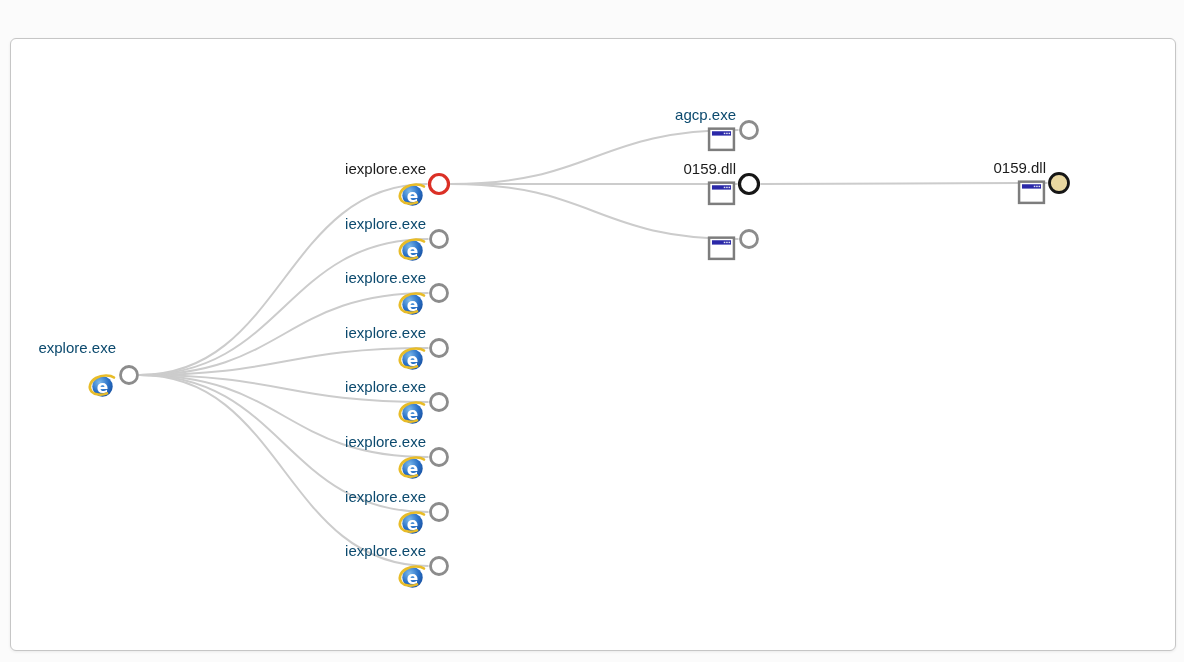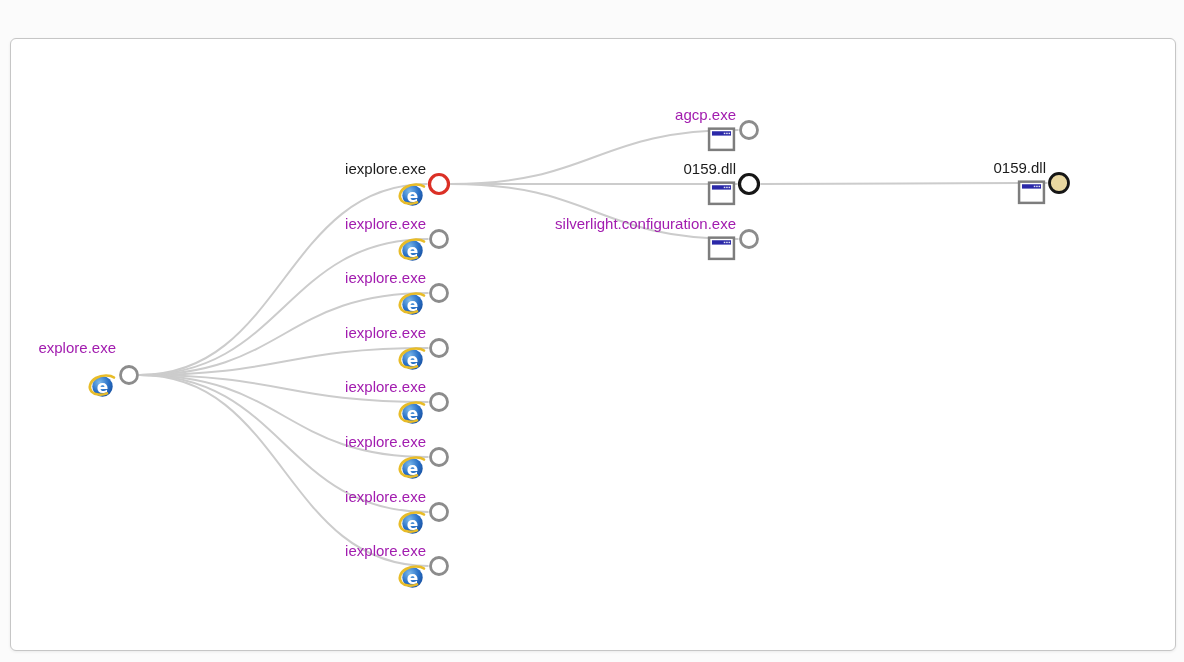--- a/index.html
+++ b/index.html
@@ -21,21 +21,21 @@
   #edges-layer{position:absolute;left:0;top:0;}
   #nodes-layer{position:absolute;left:0;top:0;width:100%;height:100%;pointer-events:none;}
   .node-label{
     position:absolute;
     font-size:15px;
     line-height:18px;
     white-space:nowrap;
     text-align:right;
     pointer-events:auto;
   }
-  .label-gray{color:#a21caf;}
+  .label-gray{color:#0c4a6e;}
   .label-black{color:#1c1c1c;}
   .node-icon{position:absolute;pointer-events:auto;}
   .edge{stroke:#cccccc;stroke-width:2;fill:none;}
   .circle-gray{stroke:#8c8c8c;fill:#ffffff;stroke-width:2.8;}
   .circle-red{stroke:#db3026;fill:#ffffff;stroke-width:3.2;}
   .circle-black{stroke:#161616;fill:#ffffff;stroke-width:3.2;}
   .circle-tan{stroke:#161616;fill:#e9d7a0;stroke-width:2.8;}
   .hidden-defs{position:absolute;width:0;height:0;overflow:hidden;}
 </style>
 </head>
@@ -174,21 +174,20 @@
       <div class="node-label label-black" style="right: 439px; top: 121px;">0159.dll</div>
       <span class="node-icon" style="left: 696px; top: 194px;">
   <svg width="29" height="29" viewBox="0 0 28 28">
     <rect x="2" y="4.5" width="24" height="20.5" fill="#ffffff" stroke="#7d7d7d" stroke-width="2.4"></rect>
     <rect x="4.8" y="7" width="18.4" height="4.2" fill="#2a28a8"></rect>
     <rect x="16.2" y="8.4" width="1.5" height="1.4" fill="#dfe2f2"></rect>
     <rect x="18.5" y="8.4" width="1.5" height="1.4" fill="#dfe2f2"></rect>
     <rect x="20.8" y="8.4" width="1.5" height="1.4" fill="#dfe2f2"></rect>
   </svg>
 </span>
-      <div class="node-label label-gray" style="right: 439px; top: 176px;">silverlight.configuration.exe</div>
       <span class="node-icon" style="left: 1006px; top: 138px;">
   <svg width="29" height="29" viewBox="0 0 28 28">
     <rect x="2" y="4.5" width="24" height="20.5" fill="#ffffff" stroke="#7d7d7d" stroke-width="2.4"></rect>
     <rect x="4.8" y="7" width="18.4" height="4.2" fill="#2a28a8"></rect>
     <rect x="16.2" y="8.4" width="1.5" height="1.4" fill="#dfe2f2"></rect>
     <rect x="18.5" y="8.4" width="1.5" height="1.4" fill="#dfe2f2"></rect>
     <rect x="20.8" y="8.4" width="1.5" height="1.4" fill="#dfe2f2"></rect>
   </svg>
 </span>
       <div class="node-label label-black" style="right: 129px; top: 120px;">0159.dll</div>

